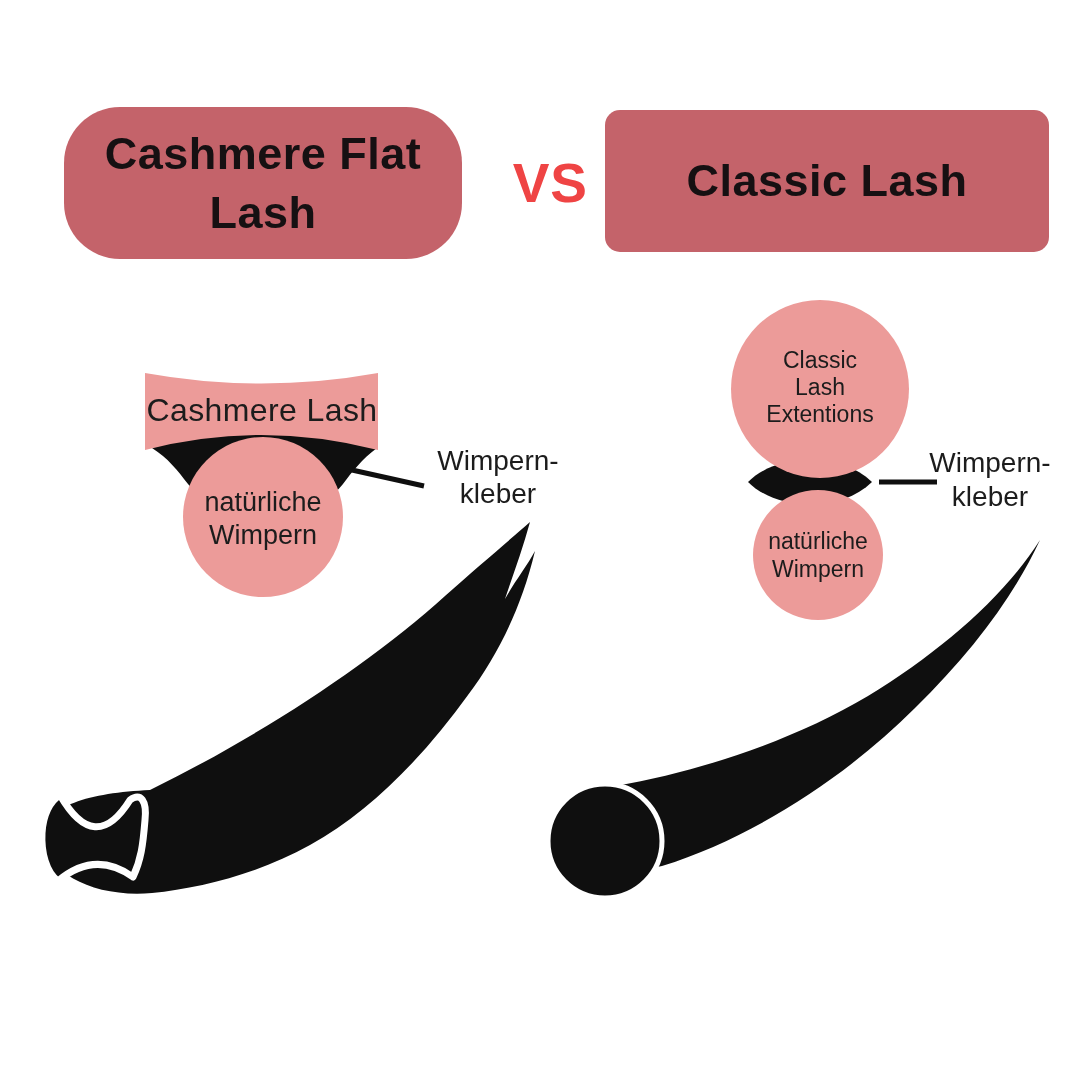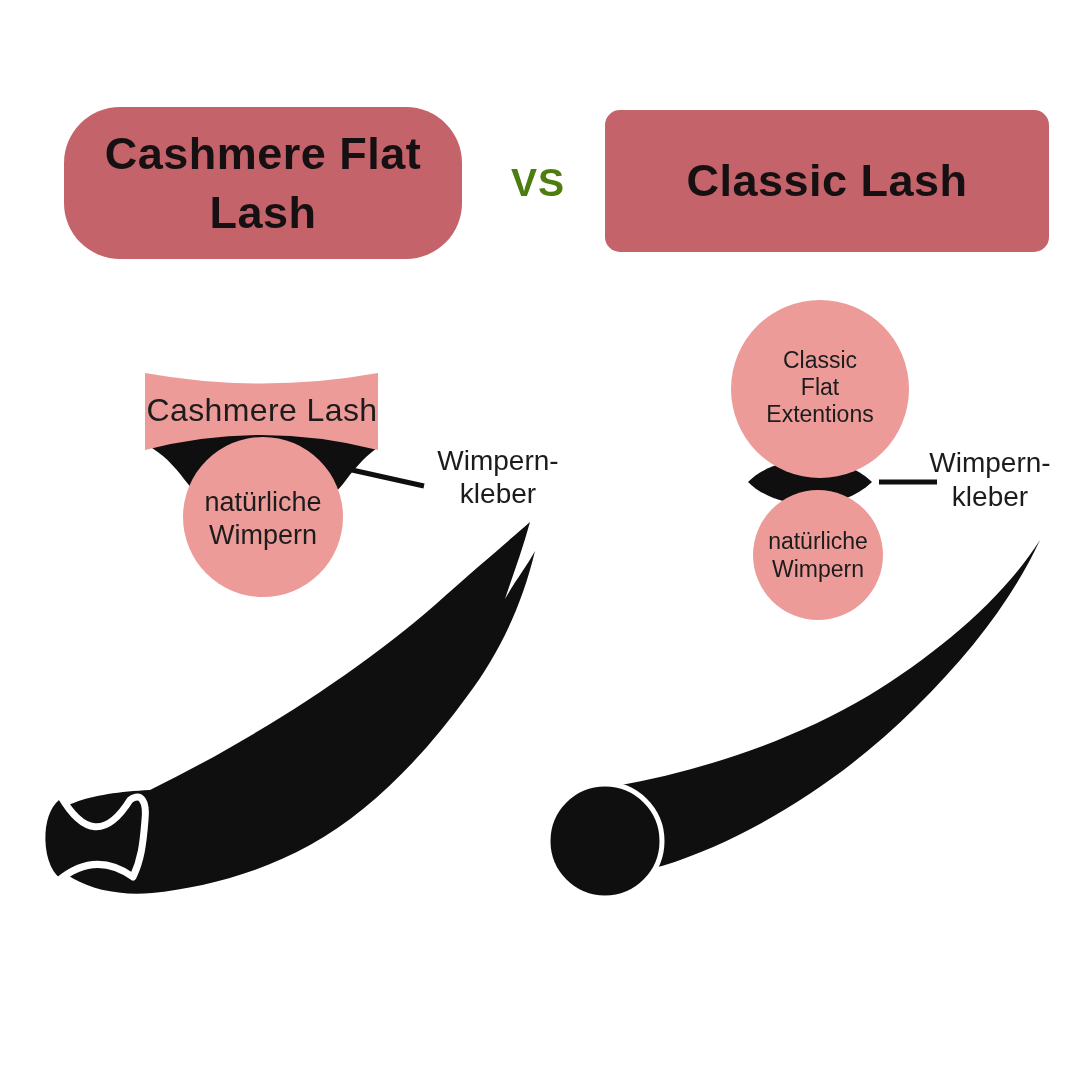--- a/index.html
+++ b/index.html
@@ -20,22 +20,22 @@
     display:flex;align-items:center;justify-content:center;
     text-align:center;white-space:pre-line;
     background:var(--rose);
     font-weight:700;font-size:45px;line-height:1.32;color:#161012;
     letter-spacing:0.5px;
   }
   .pill-left{left:64px;top:107px;width:398px;height:152px;border-radius:56px;}
   .pill-right{left:605px;top:110px;width:444px;height:142px;border-radius:15px;}
   .vs{
     position:absolute;z-index:2;left:488px;top:148px;width:100px;height:70px;
-    line-height:70px;text-align:center;
-    font-size:39px;font-weight:600;color:#4d7c0f;letter-spacing:1px;
+    line-height:70px;text-align:right;
+    font-size:55px;font-weight:600;color:#ef4444;letter-spacing:1px;
   }
 
   .lbl{
     position:absolute;z-index:3;white-space:pre-line;text-align:center;
     color:var(--text);font-weight:400;
   }
   .lbl-cashmere-strip{left:142px;top:392px;width:240px;font-size:32px;letter-spacing:0.4px;}
   .lbl-natural-left{left:163px;top:486px;width:200px;font-size:27px;line-height:33px;}
   .lbl-glue-left{left:418px;top:444px;width:160px;font-size:28px;line-height:33px;}
   .lbl-extension{left:745px;top:347px;width:150px;font-size:23px;line-height:27px;}
@@ -96,20 +96,20 @@
   <div class="vs">VS</div>
   <div class="pill pill-right">Classic Lash</div>
 
   <div class="lbl lbl-cashmere-strip">Cashmere Lash</div>
   <div class="lbl lbl-natural-left">natürliche
 Wimpern</div>
   <div class="lbl lbl-glue-left">Wimpern-
 kleber</div>
 
   <div class="lbl lbl-extension">Classic
-Flat
+Lash
 Extentions</div>
   <div class="lbl lbl-natural-right">natürliche
 Wimpern</div>
   <div class="lbl lbl-glue-right">Wimpern-
 kleber</div>
 
 </div>
 
 </body></html>

